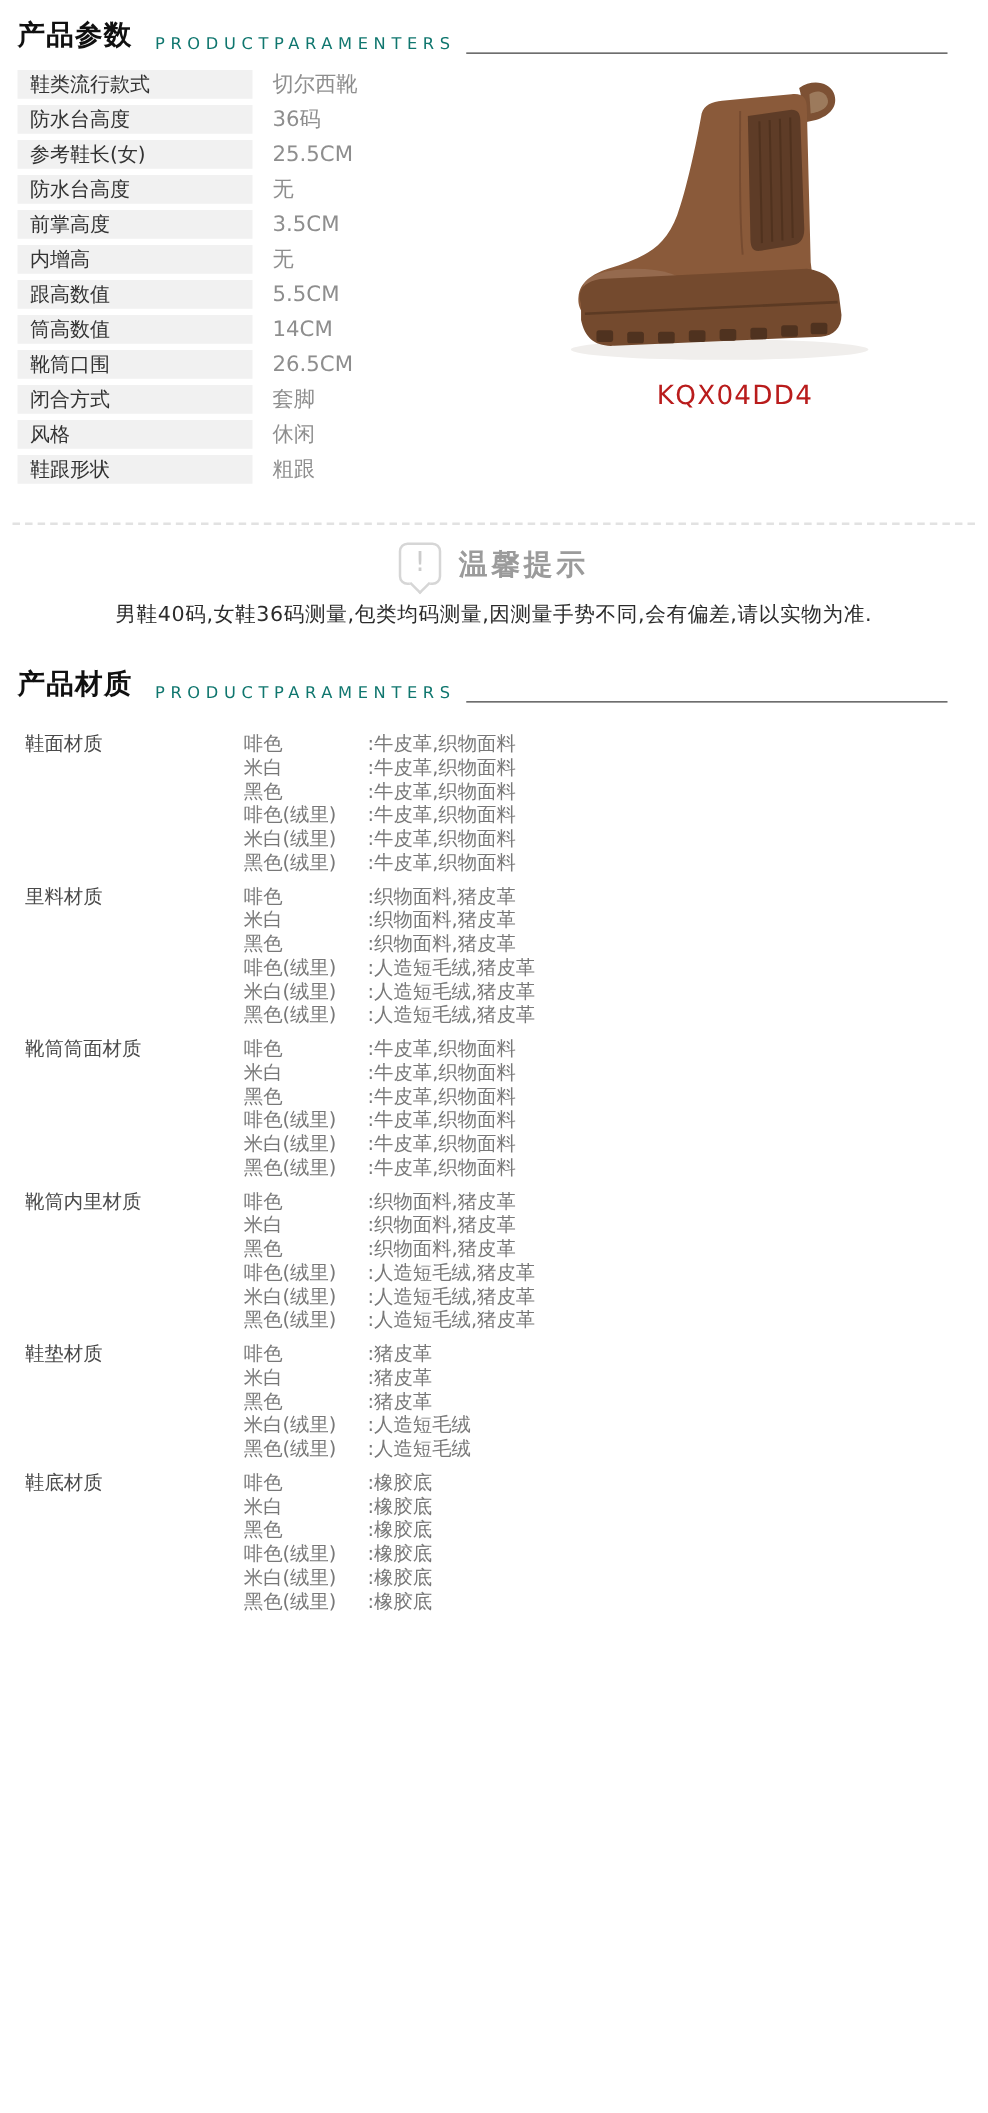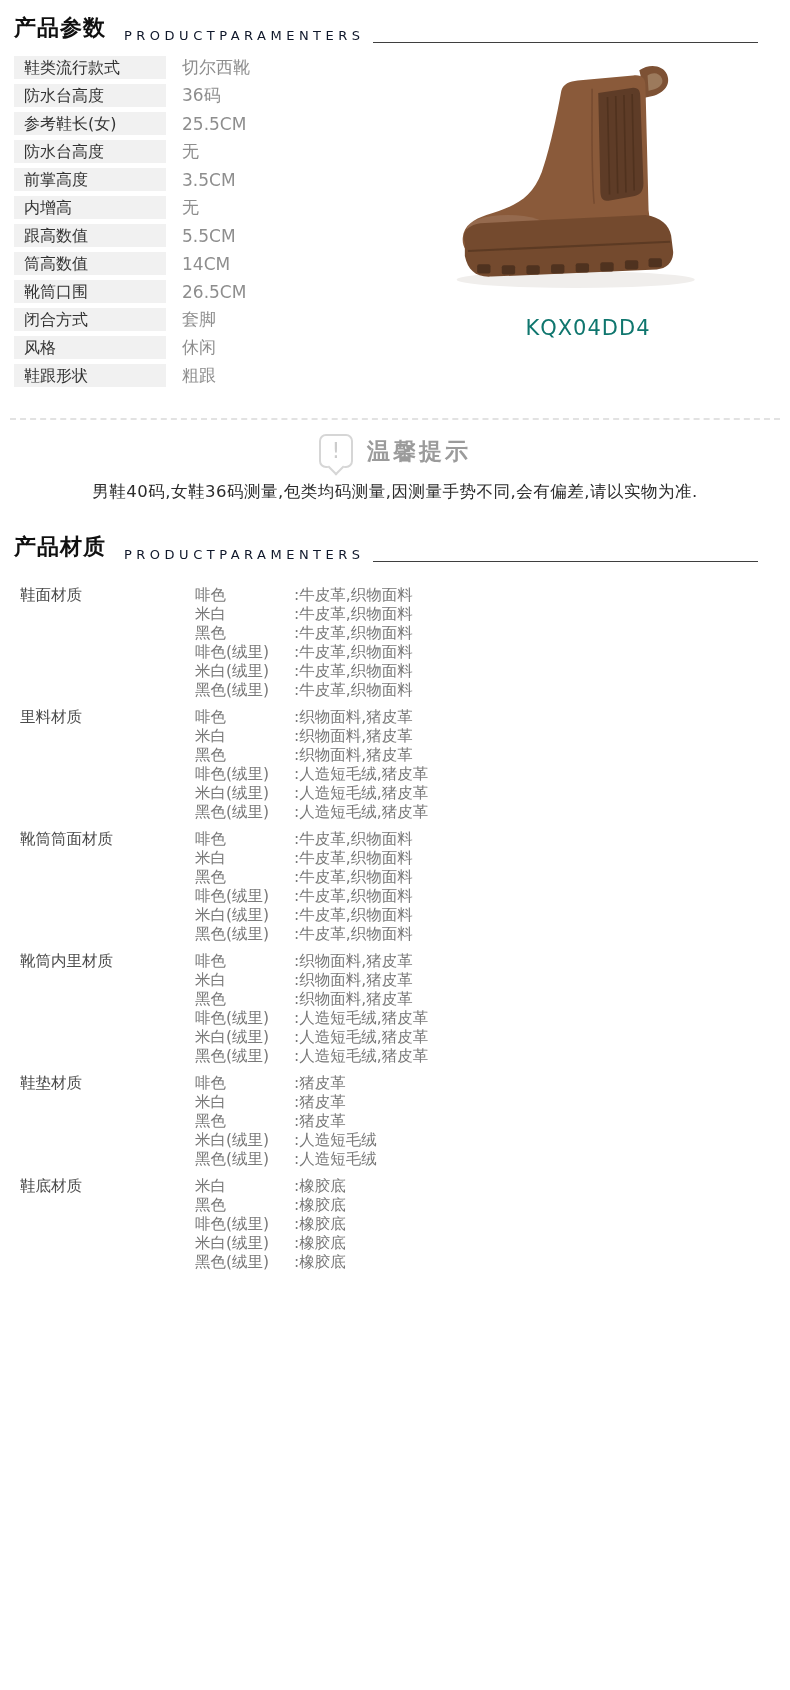--- a/index.html
+++ b/index.html
@@ -9,34 +9,34 @@
     height: 1690px;
     background: #ffffff;
     font-family: "DejaVu Sans", "Liberation Sans", sans-serif;
     color: #333;
   }
   .page { width: 790px; height: 1690px; overflow: hidden; background: #fff; }
 
   
   .sec-header { display: flex; align-items: flex-end; padding: 13px 14px 9px 14px; }
   .sec-title { font-size: 22px; font-weight: bold; color: #101010; letter-spacing: 1px; white-space: nowrap; }
-  .sec-sub { font-size: 13px; color: #0f172a; letter-spacing: 4.5px; margin-left: 18px; white-space: nowrap; }
+  .sec-sub { font-size: 13px; color: #0f766e; letter-spacing: 4.5px; margin-left: 18px; white-space: nowrap; }
   .sec-line { flex: 1; height: 1px; background: #3f3f3f; margin-left: 8px; margin-right: 18px; }
 
   
   .top-area { display: flex; padding: 4px 0 0 14px; min-height: 366px; }
   .spec-table { width: 372px; flex: none; }
   .spec-row { display: flex; align-items: center; margin-bottom: 5px; height: 23px; }
-  .spec-label { width: 152px; flex: none; background: #f1f1f1; height: 23px; line-height: 23px; padding-left: 10px; font-size: 16px; color: #333; white-space: nowrap; }
+  .spec-label { width: 188px; flex: none; background: #f1f1f1; height: 23px; line-height: 23px; padding-left: 10px; font-size: 16px; color: #333; white-space: nowrap; }
   .spec-value { margin-left: 16px; font-size: 17px; color: #8e8e8e; white-space: nowrap; }
 
   .product-col { flex: 1; text-align: center; padding-top: 2px; }
   .boot-svg { width: 330px; height: 234px; display: inline-block; }
   .prod-name { font-size: 21px; color: #141414; margin-top: 6px; letter-spacing: 1px; }
-  .prod-code { font-size: 21px; color: #0f766e; margin-top: 20px; letter-spacing: 1px; }
+  .prod-code { font-size: 21px; color: #b91c1c; margin-top: 8px; letter-spacing: 1px; }
 
   
   .dashed-divider { border-top: 2px dashed #e2e2e2; margin: 0 10px; }
 
   
   .tip { margin-top: 14px; text-align: center; }
   .tip-head { display: flex; justify-content: center; align-items: center; gap: 14px; }
   .tip-icon { position: relative; width: 34px; height: 34px; border: 2px solid #d6d6d6; border-radius: 7px; color: #cccccc; font-size: 22px; line-height: 30px; background: #fff; flex: none; text-align: center; }
   .tip-icon::after { content: ""; position: absolute; left: 50%; bottom: -7px; width: 10px; height: 10px; background: #fff; border-right: 2px solid #d6d6d6; border-bottom: 2px solid #d6d6d6; transform: translateX(-50%) rotate(45deg); }
   .tip-title { font-size: 23px; font-weight: bold; color: #9b9b9b; letter-spacing: 3px; }
@@ -217,20 +217,21 @@
           <div class="mat-row"><span class="mat-name">啡色</span><span class="mat-value">:猪皮革</span></div>
           <div class="mat-row"><span class="mat-name">米白</span><span class="mat-value">:猪皮革</span></div>
           <div class="mat-row"><span class="mat-name">黑色</span><span class="mat-value">:猪皮革</span></div>
           <div class="mat-row"><span class="mat-name">米白(绒里)</span><span class="mat-value">:人造短毛绒</span></div>
           <div class="mat-row"><span class="mat-name">黑色(绒里)</span><span class="mat-value">:人造短毛绒</span></div>
         </div>
       </div>
       <div class="mat-group">
         <div class="mat-label">鞋底材质</div>
         <div class="mat-rows">
+          <div class="mat-row"><span class="mat-name">啡色</span><span class="mat-value">:橡胶底</span></div>
           <div class="mat-row"><span class="mat-name">米白</span><span class="mat-value">:橡胶底</span></div>
           <div class="mat-row"><span class="mat-name">黑色</span><span class="mat-value">:橡胶底</span></div>
           <div class="mat-row"><span class="mat-name">啡色(绒里)</span><span class="mat-value">:橡胶底</span></div>
           <div class="mat-row"><span class="mat-name">米白(绒里)</span><span class="mat-value">:橡胶底</span></div>
           <div class="mat-row"><span class="mat-name">黑色(绒里)</span><span class="mat-value">:橡胶底</span></div>
         </div>
       </div>
     </div>
 
 </div>

